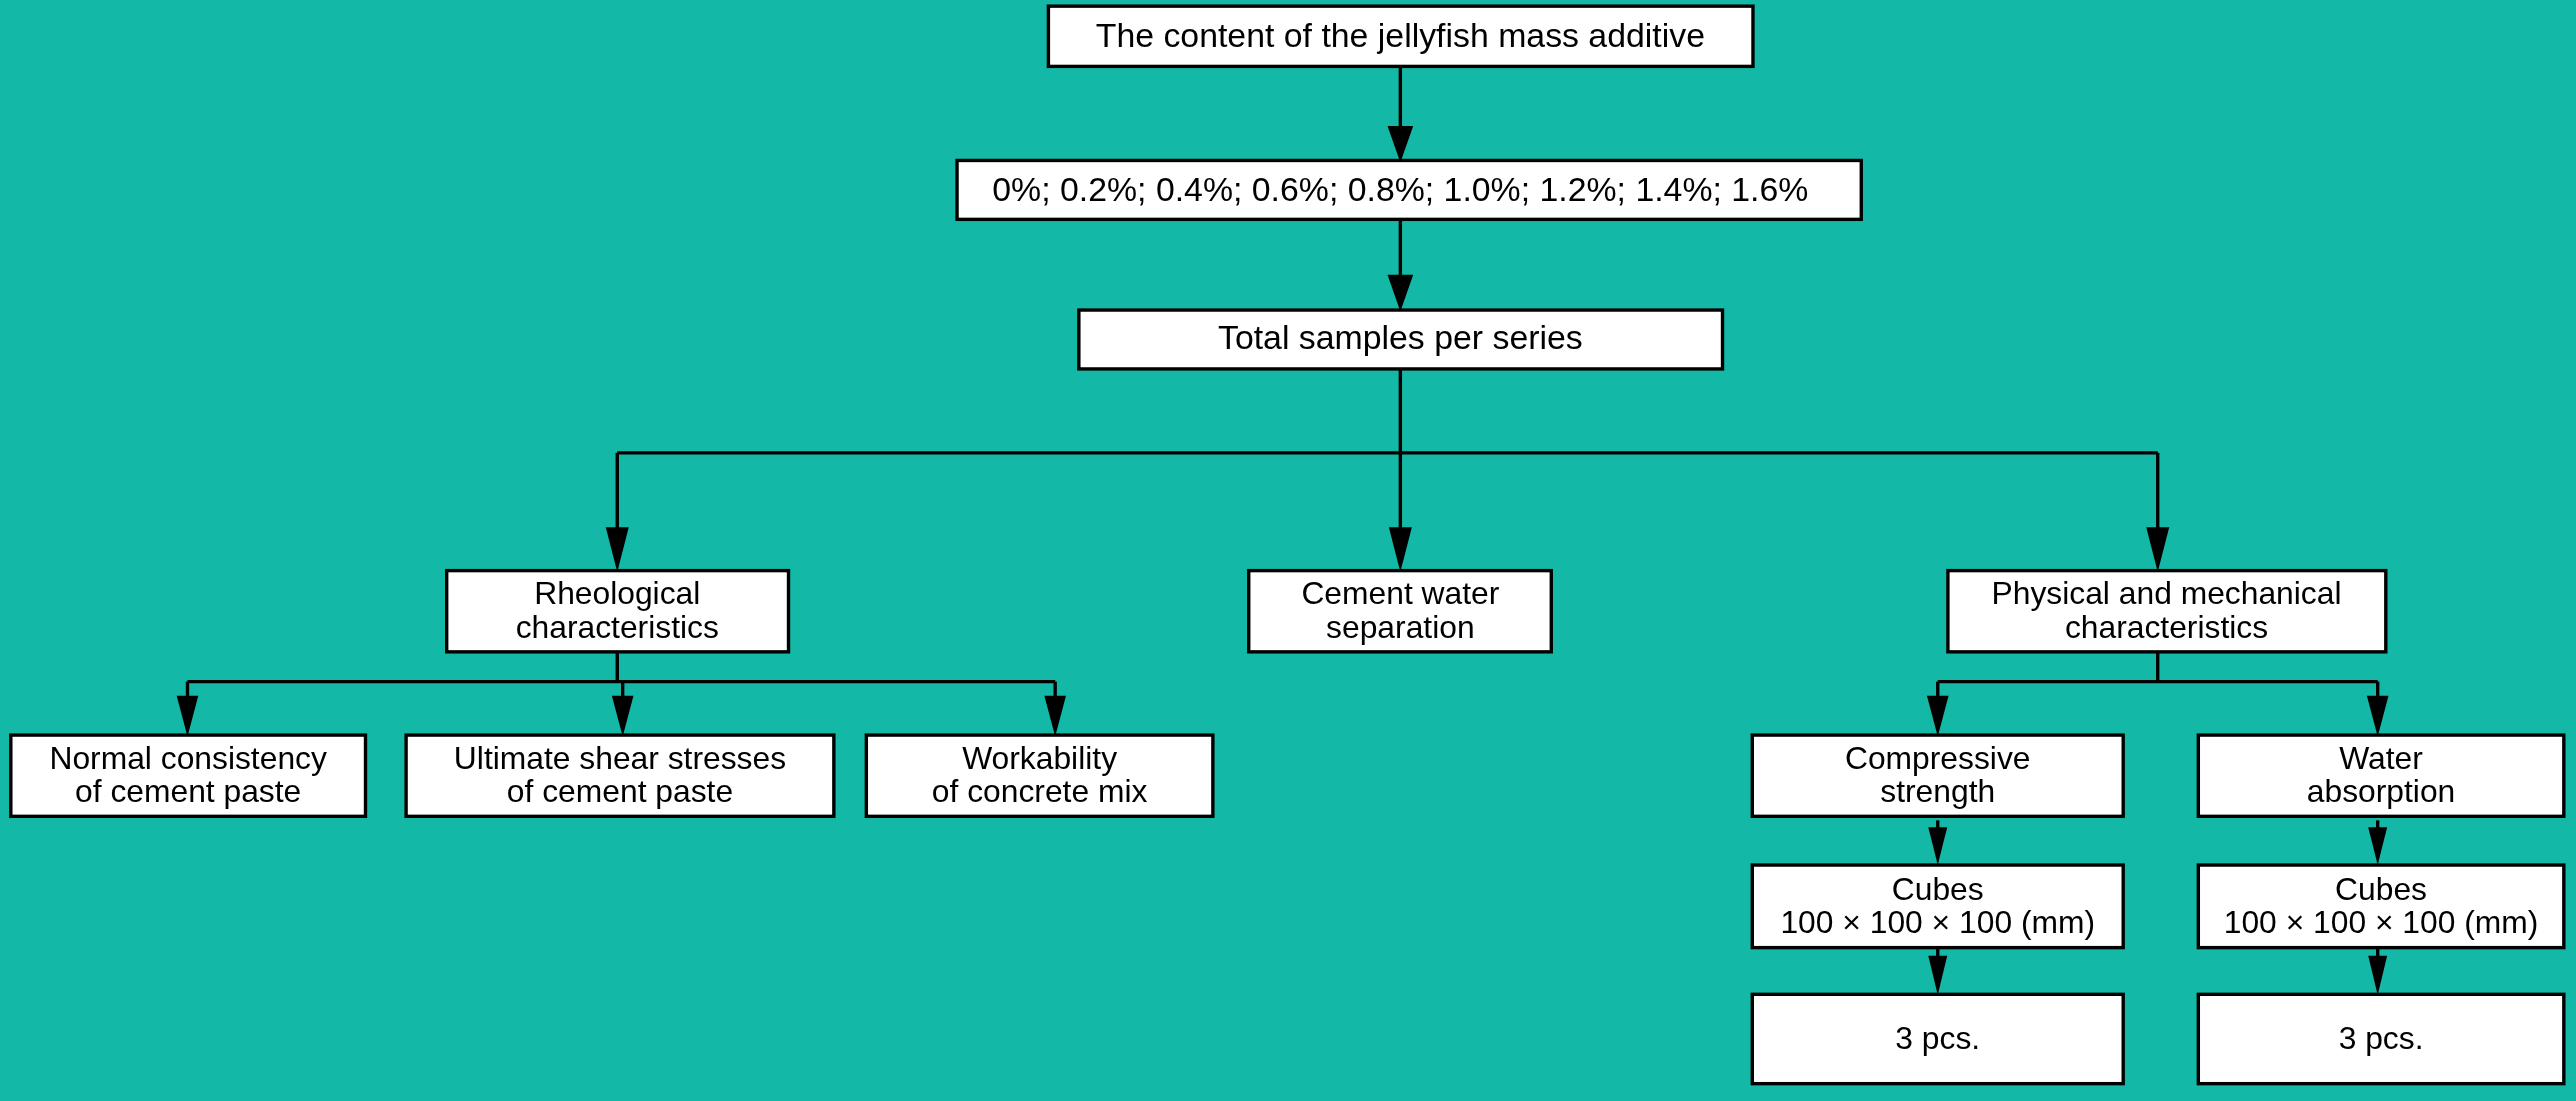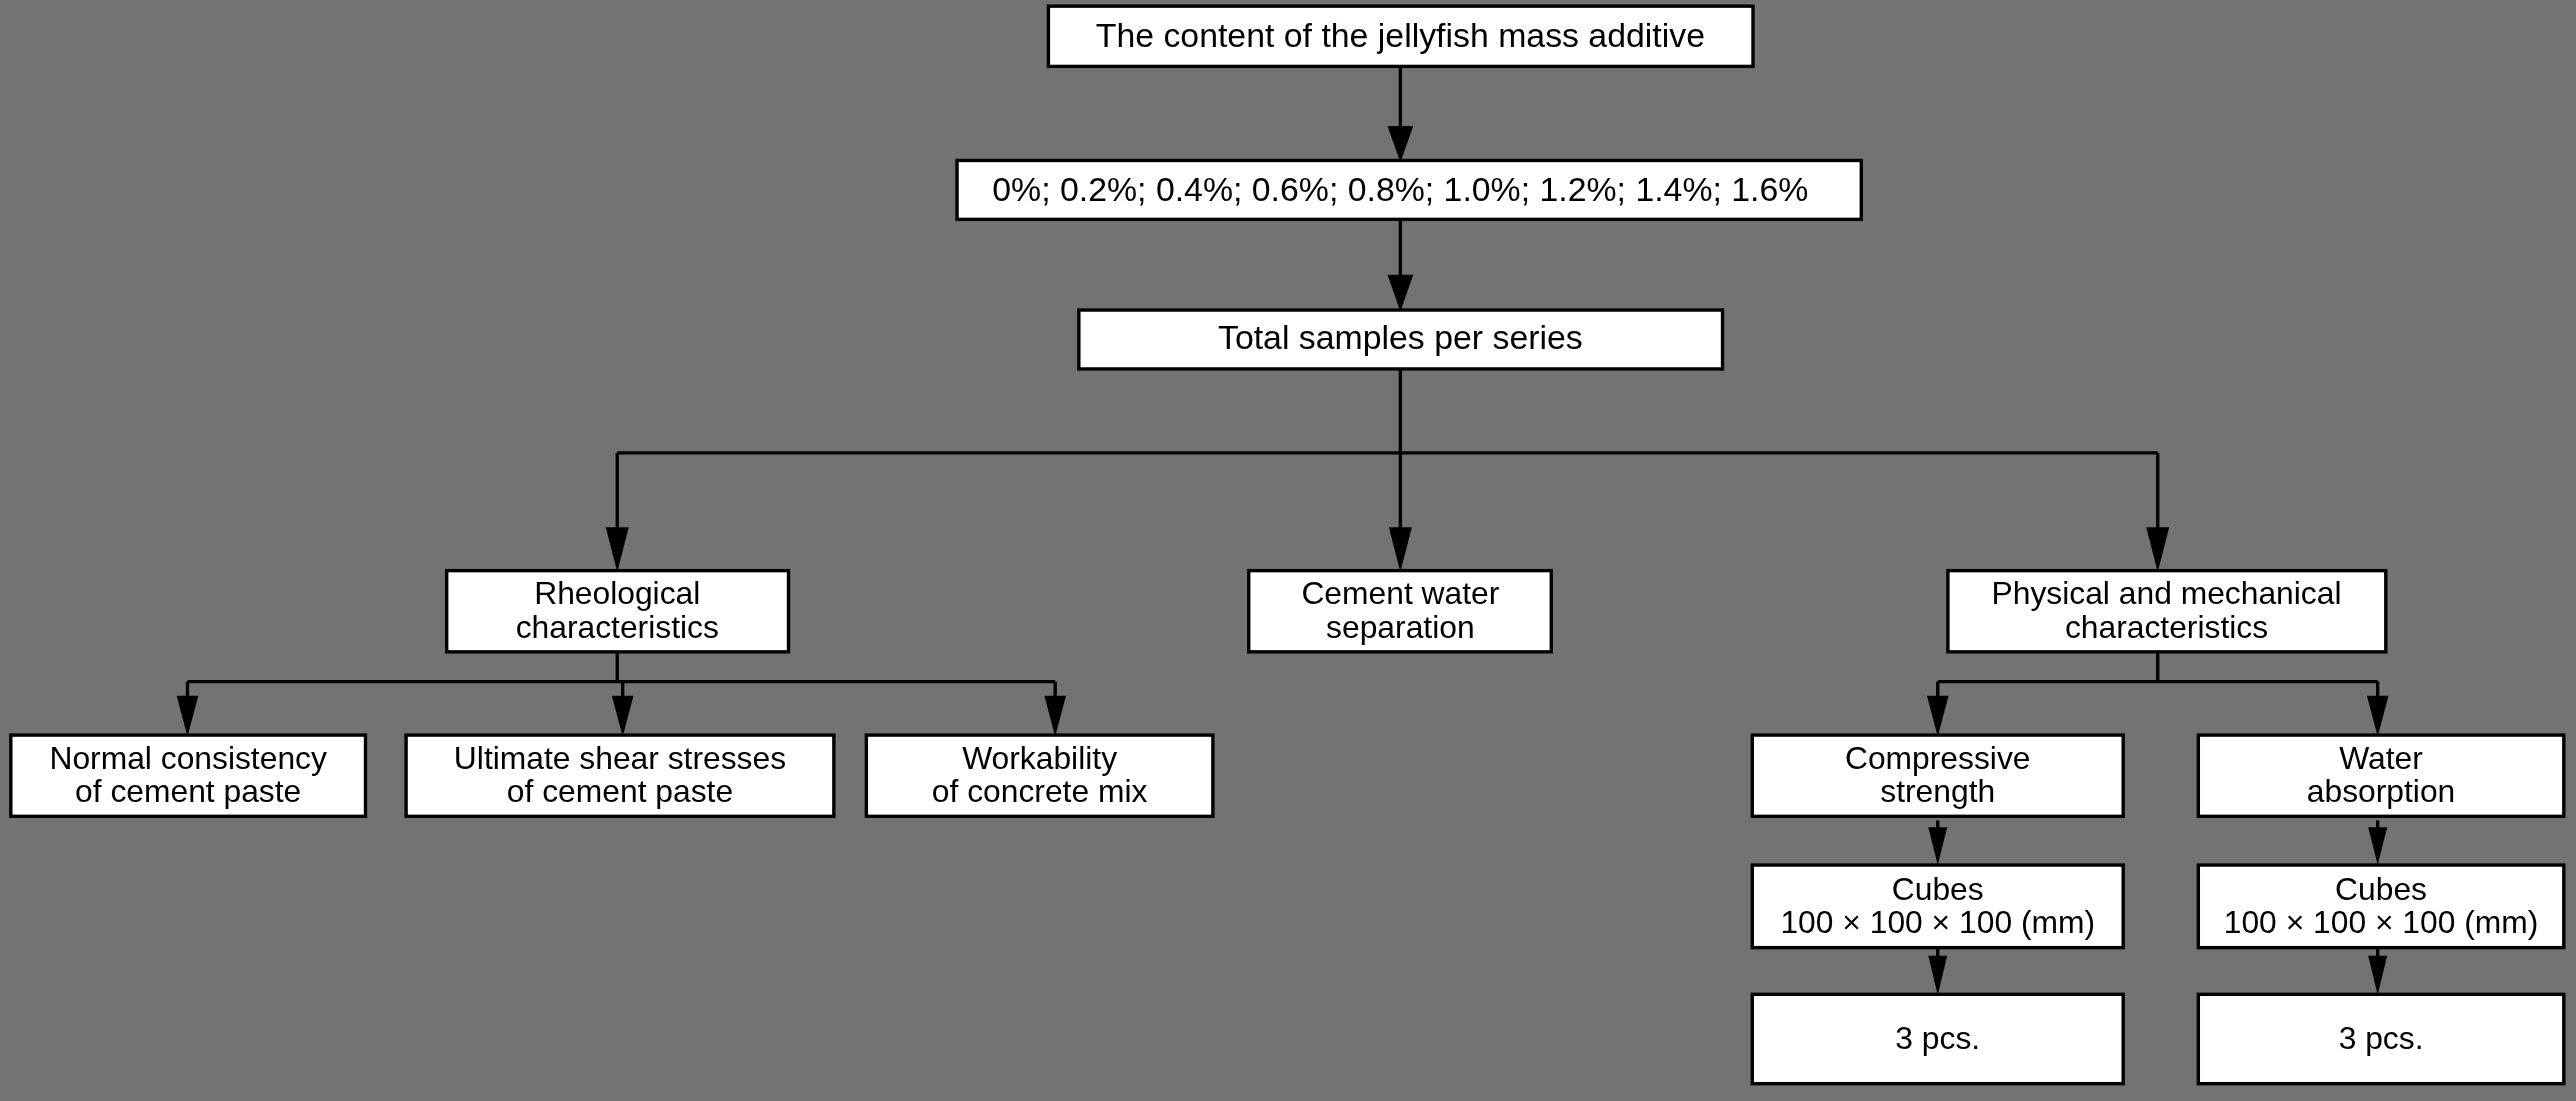--- a/index.html
+++ b/index.html
@@ -10,21 +10,21 @@
   body {
     font-family: "Liberation Sans", sans-serif;
     width: 2576px;
     height: 1102px;
     overflow: hidden;
   }
   #flow-root {
     position: relative;
     width: 2576px;
     height: 1102px;
-    background: #737373;
+    background: #14b8a6;
   }
   svg#flow-svg {
     position: absolute;
     top: 0;
     left: 0;
     width: 2576px;
     height: 1102px;
     display: block;
   }
   .node-rect {

